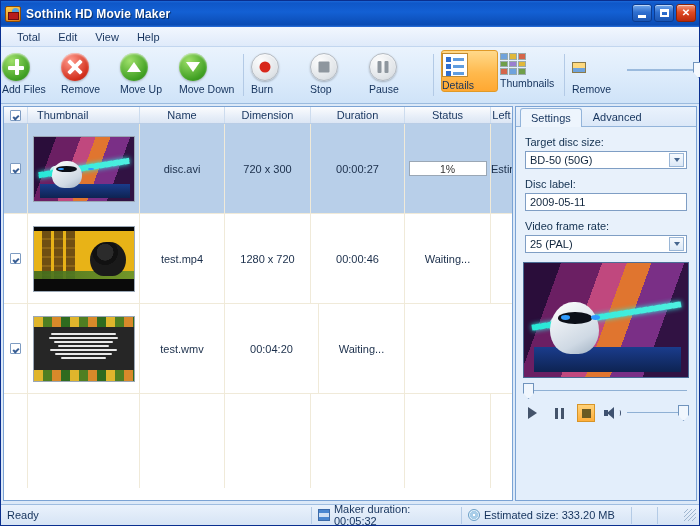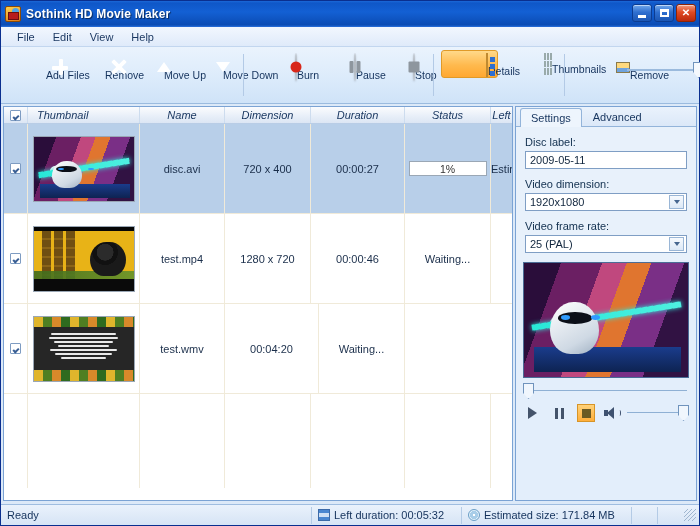--- a/index.html
+++ b/index.html
@@ -67,24 +67,23 @@
 
   
   .toolbar {
     flex:0 0 57px; height:57px;
     background:linear-gradient(180deg,#eaf3fd 0%,#dcebfb 55%,#cfe3f8 100%);
     border-bottom:1px solid #9bbbdf;
     display:flex; align-items:flex-start; padding:3px 0 0 0;
     position:relative;
   }
   .tbtn {
-    width:57px; display:flex; align-items:flex-end;
+    width:57px; display:flex; flex-direction:column; align-items:flex-start;
     padding-top:3px; cursor:default; border-radius:3px;
     margin:0 1px;
-    padding-left:44px;
   }
   .tbtn .lbl { font-size:10.5px; color:#14325c; margin-top:2px; white-space:nowrap; }
   .tbtn.active { background:linear-gradient(180deg,#ffd98a,#ffb94d 55%,#ffa832); border:1px solid #e09a28;
                  padding-top:2px; }
   .circ { width:28px;height:28px;border-radius:50%; position:relative;
           box-shadow: inset 0 1px 2px rgba(255,255,255,.7), 0 1px 2px rgba(0,0,0,.25); }
   .circ.green { background:radial-gradient(circle at 35% 28%,#9fe06a,#3f9f22 70%,#2c7a16); }
   .circ.red   { background:radial-gradient(circle at 35% 28%,#ff9b8d,#d32f1c 70%,#9d1c0c); }
   .circ.grey  { background:radial-gradient(circle at 35% 28%,#fdfdfd,#dfe3e7 70%,#c3c8ce); border:1px solid #b4bac1;}
   .plus-h,.plus-v{position:absolute;background:#fff;border-radius:1px;}
@@ -123,21 +122,21 @@
   .tgrp { display:flex; align-items:flex-start; }
 
   
   .content { flex:1 1 auto; display:flex; min-height:0; background:#dce9f8; padding:1px; }
 
   
   .listwrap { flex:1 1 auto; display:flex; flex-direction:column; min-width:0;
               border:1px solid #7ba3d4; background:#fff; margin:1px 2px 2px 1px; }
   .lhead { display:flex; height:17px; flex:0 0 17px;
            background:linear-gradient(180deg,#fbfcfe,#e7eef8 60%,#dce6f4);
-           border-bottom:1px solid #b9cde6;font-style:italic; }
+           border-bottom:1px solid #b9cde6; }
   .lhead div { display:flex;align-items:center;justify-content:center;
                border-right:1px solid #cddcee; font-size:11px; color:#16345e; }
   .c-chk   { flex:0 0 24px; }
   .c-thumb { flex:0 0 112px; justify-content:flex-start!important; padding-left:9px!important; }
   .c-name  { flex:0 0 85px; }
   .c-dim   { flex:0 0 86px; }
   .c-dur   { flex:0 0 94px; }
   .c-stat  { flex:0 0 86px; }
   .c-left  { flex:1 1 auto; border-right:none!important; }
   .chk { width:11px;height:11px;border:1px solid #7e9cc2;background:#fff;border-radius:1px;
@@ -279,21 +278,21 @@
           <span class="gl-min"></span>
         </div>
       <div class="tb-btn">
           <span class="gl-max"></span>
         </div>
       <div class="tb-btn close">✕</div>
     </div>
   </div>
 
   <div class="menubar">
-    <div class="menu-item">File</div>
+    <div class="menu-item">Total</div>
     <div class="menu-item">Edit</div>
     <div class="menu-item">View</div>
     <div class="menu-item">Help</div>
   </div>
 
   <div class="toolbar">
     <div class="tgrp">
       <div class="tbtn">
         <div class="circ green">
           <span class="plus-h"></span>
@@ -323,35 +322,35 @@
     </div>
 
     <div class="sep"></div>
 
     <div class="tgrp">
       <div class="tbtn">
         <div class="circ grey">
             <span class="dot-red"></span>
           </div>
         <div class="lbl">Burn</div>
+      </div>
+      <div class="tbtn">
+        <div class="circ grey">
+            <span class="stop-sq"></span>
+          </div>
+        <div class="lbl">Stop</div>
       </div>
       <div class="tbtn">
         <div class="circ grey">
           <span class="pause-b">
               <i></i>
               <i></i>
             </span>
         </div>
         <div class="lbl">Pause</div>
-      </div>
-      <div class="tbtn">
-        <div class="circ grey">
-            <span class="stop-sq"></span>
-          </div>
-        <div class="lbl">Stop</div>
       </div>
     </div>
 
     <div class="sep"></div>
 
     <div class="tgrp">
       <div class="tbtn active">
         <div class="ico-details">
           <i class="sq" style="top:3px"></i>
             <i class="ln" style="top:4px"></i>
@@ -418,21 +417,21 @@
           </div>
           <div class="c-thumb">
             <div class="thumb-img">
               <div class="art1"></div>
                 <div class="eve">
                   <i></i>
                 </div>
             </div>
           </div>
           <div class="c-name">disc.avi</div>
-          <div class="c-dim">720 x 400</div>
+          <div class="c-dim">720 x 300</div>
           <div class="c-dur">00:00:27</div>
           <div class="c-stat">
             <div class="progress">1%</div>
           </div>
           <div class="c-left">Estimating...</div>
         </div>
 
         <div class="row">
           <div class="c-chk">
             <span class="chk"></span>
@@ -494,35 +493,35 @@
       </div>
     </div>
 
     <div class="right">
       <div class="tabs">
         <div class="tab sel">Settings</div>
         <div class="tab">Advanced</div>
       </div>
 
       <div class="panel">
+        <div class="fld">
+          <label>Target disc size:</label>
+          <div class="combo">
+            <span>BD-50 (50G)</span>
+            <span class="arrowbox">
+                <i class="caret"></i>
+              </span>
+          </div>
+        </div>
 
         <div class="fld">
           <label>Disc label:</label>
           <div class="textin">2009-05-11</div>
         </div>
 
-        <div class="fld">
-          <label>Video dimension:</label>
-          <div class="combo">
-            <span>1920x1080</span>
-            <span class="arrowbox">
-                <i class="caret"></i>
-              </span>
-          </div>
-        </div>
 
         <div class="fld" style="margin-bottom:3px">
           <label>Video frame rate:</label>
           <div class="combo">
             <span>25 (PAL)</span>
             <span class="arrowbox">
                 <i class="caret"></i>
               </span>
           </div>
         </div>
@@ -563,24 +562,24 @@
           <div class="thumb"></div>
         </div>
       </div>
     </div>
   </div>
 
   <div class="statusbar">
     <div class="sb-cell grow">Ready</div>
     <div class="sb-cell" style="width:150px">
       <span class="sb-ico-film"></span>
-      <span>Left duration: 00:05:32</span>
+      <span>Maker duration: 00:05:32</span>
     </div>
     <div class="sb-cell" style="width:170px">
       <span class="sb-ico-disc"></span>
-      <span>Estimated size: 171.84 MB</span>
+      <span>Estimated size: 333.20 MB</span>
     </div>
     <div class="sb-cell" style="width:26px"></div>
     <div class="sb-cell" style="width:26px;border-right:none"></div>
     <div class="grip"></div>
   </div>
 
 </div>
 
 </body></html>

